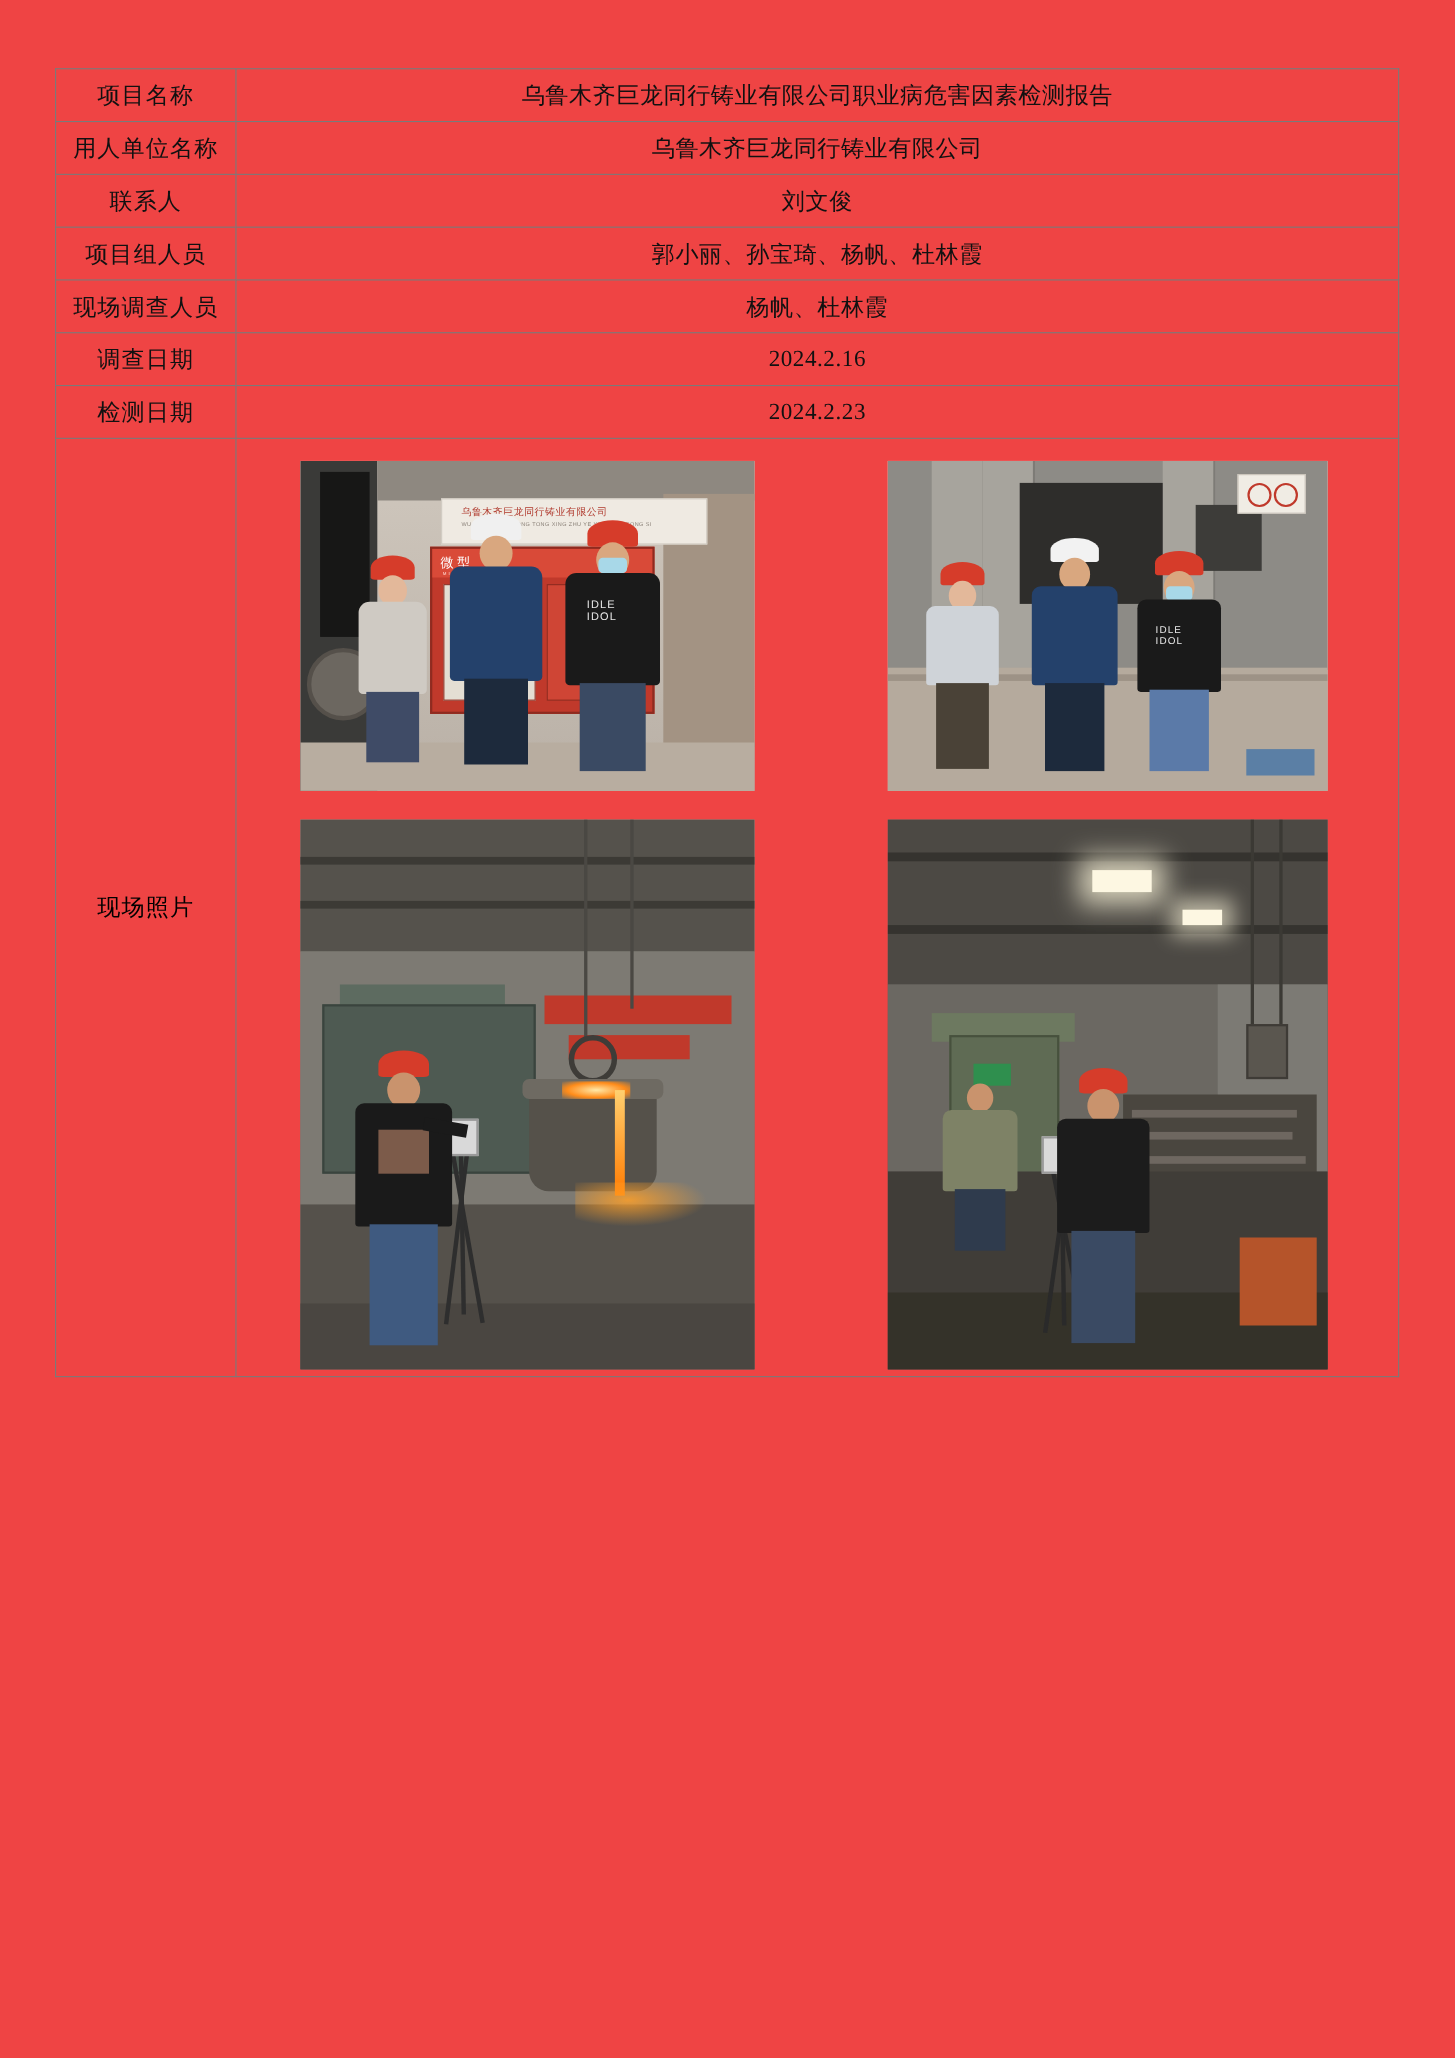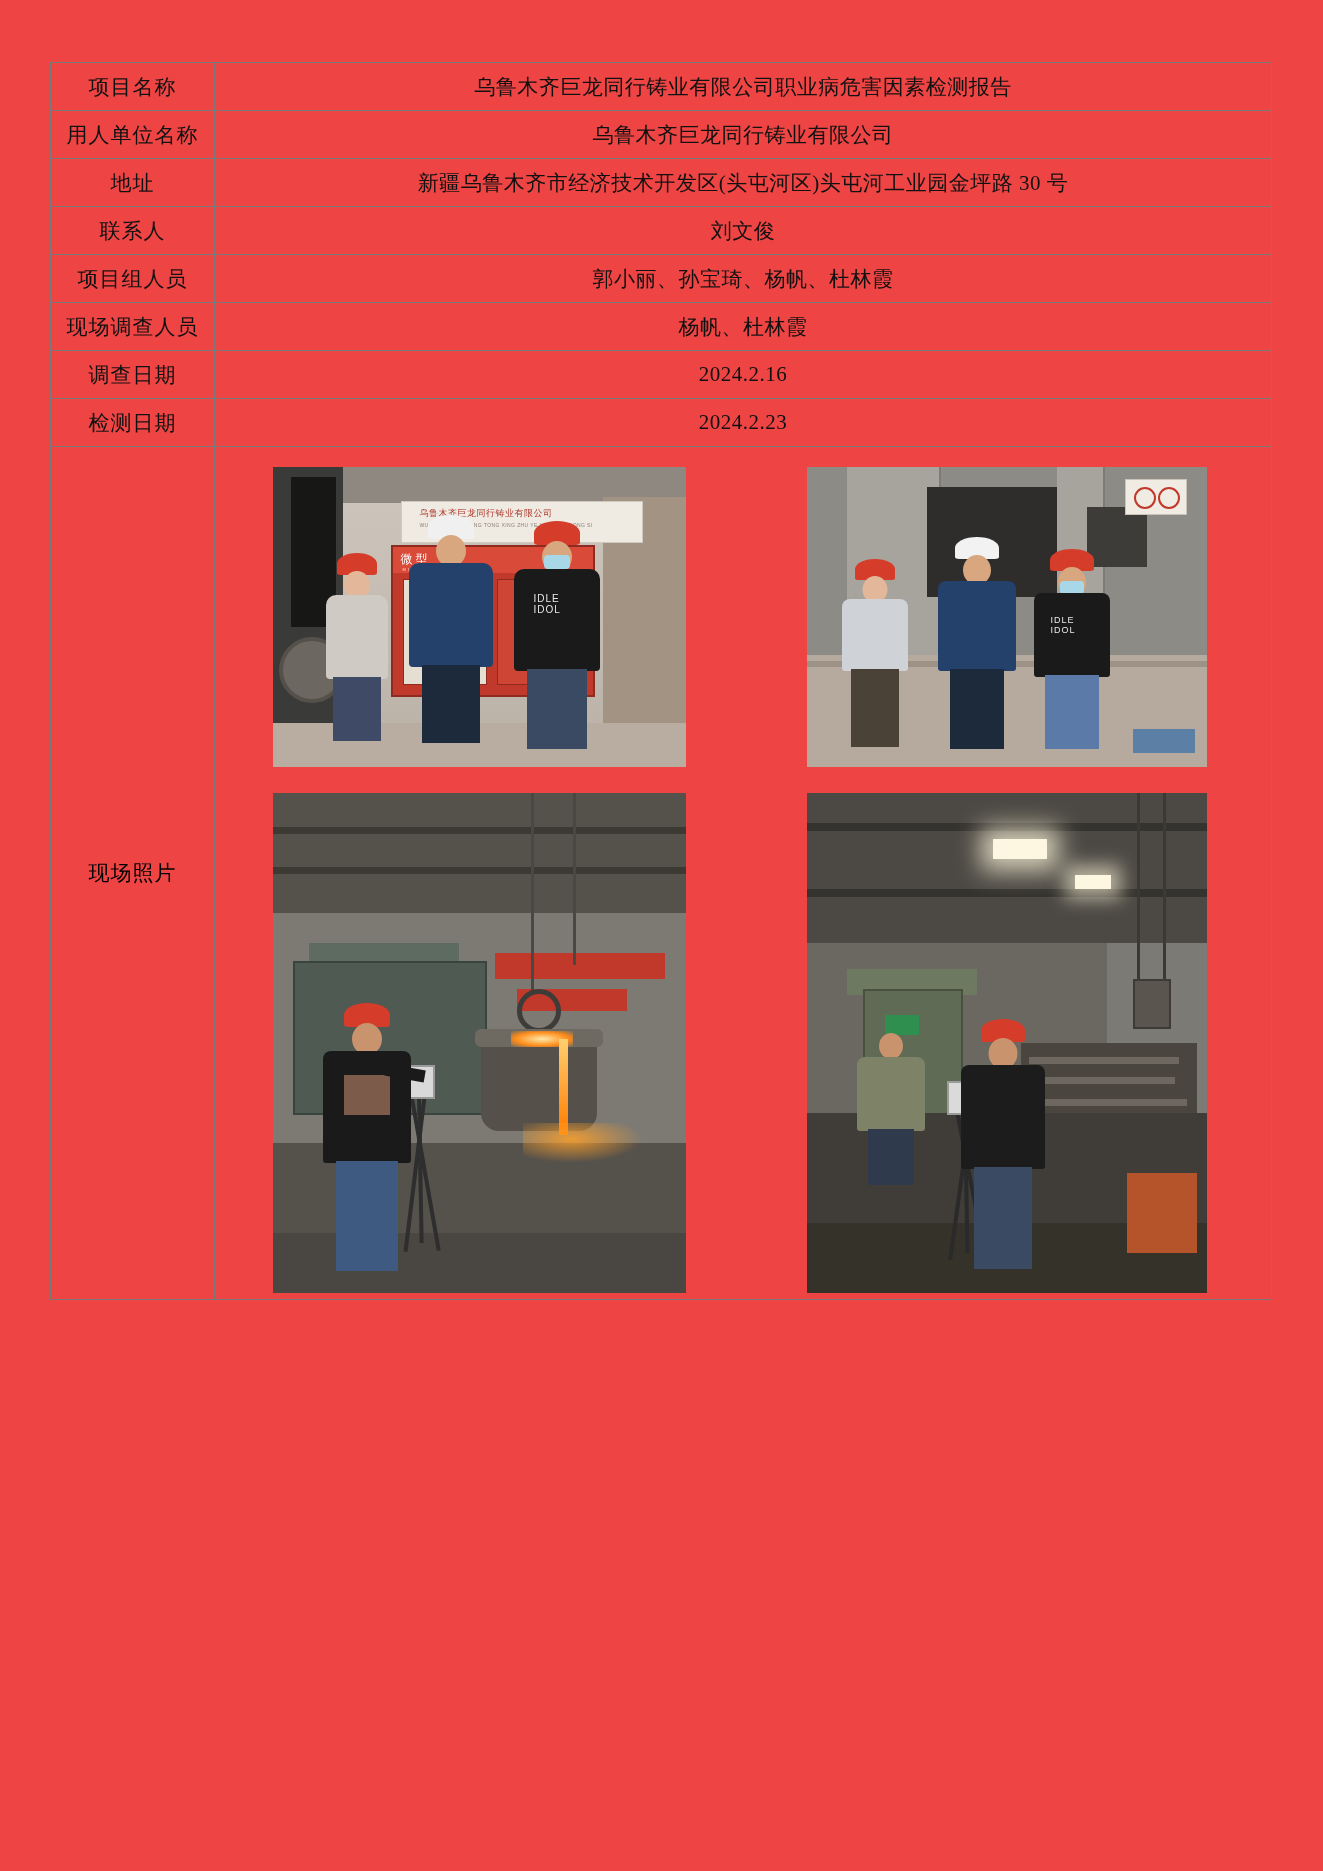--- a/index.html
+++ b/index.html
@@ -236,24 +236,20 @@
     <tbody>
       <tr>
         <td class="label">项目名称</td>
         <td class="value">乌鲁木齐巨龙同行铸业有限公司职业病危害因素检测报告</td>
       </tr>
       <tr>
         <td class="label">用人单位名称</td>
         <td class="value">乌鲁木齐巨龙同行铸业有限公司</td>
       </tr>
       <tr>
-        <td class="label">地址</td>
-        <td class="value">新疆乌鲁木齐市经济技术开发区(头屯河区)头屯河工业园金坪路 30 号</td>
-      </tr>
-      <tr>
         <td class="label">联系人</td>
         <td class="value">刘文俊</td>
       </tr>
       <tr>
         <td class="label">项目组人员</td>
         <td class="value">郭小丽、孙宝琦、杨帆、杜林霞</td>
       </tr>
       <tr>
         <td class="label">现场调查人员</td>
         <td class="value">杨帆、杜林霞</td>

